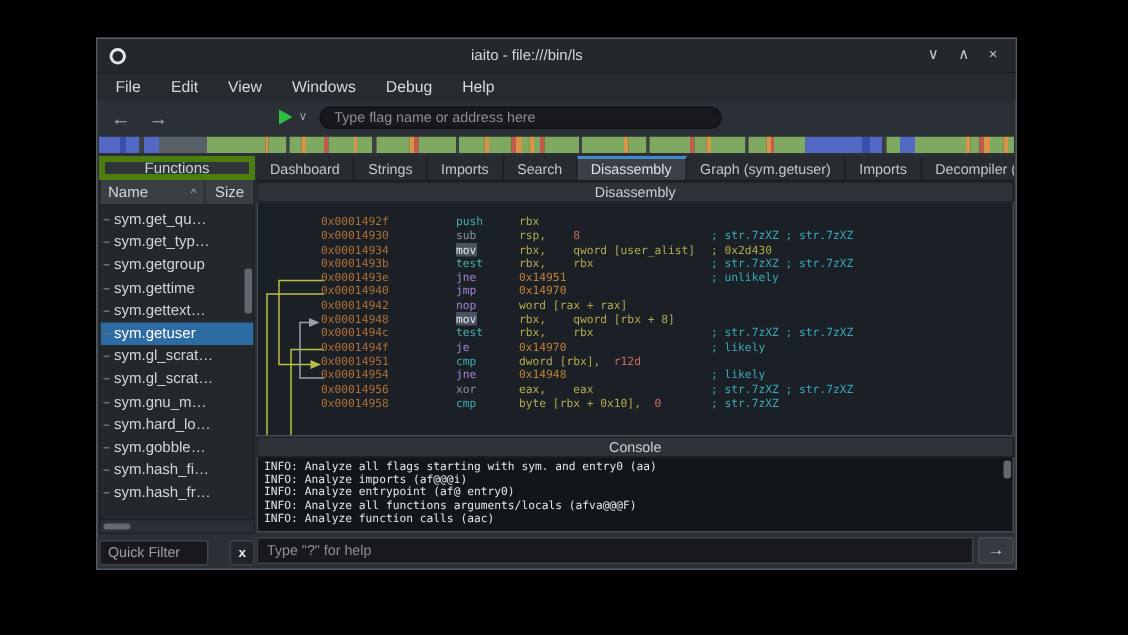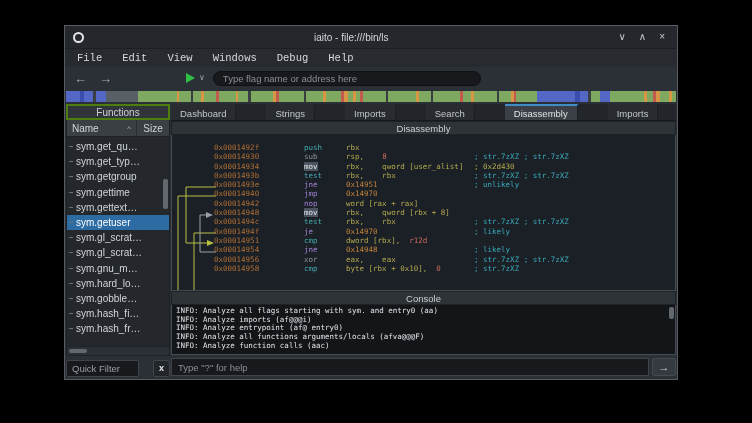--- a/index.html
+++ b/index.html
@@ -11,21 +11,21 @@
 
   
   .titlebar{height:22px;background:#24282c;display:flex;align-items:center;padding:0 8px;flex:none;}
   .app-icon{width:11px;height:11px;border-radius:50%;border:2px solid #e3e6e8;background:#24282c;flex:none;}
   .title{flex:1;text-align:center;color:#d4d7d9;font-size:10px;}
   .winctl{display:flex;gap:13px;color:#c7cacd;font-size:10px;flex:none;padding-right:4px;}
   .winctl span{cursor:default;line-height:1;}
 
   
   .menubar{height:19px;background:#272b2f;display:flex;align-items:center;padding:0 2px;flex:none;
-           border-top:1px solid #1d2023;font-family:Liberation Mono, monospace;}
+           border-top:1px solid #1d2023;}
   .menu-item{padding:0 10px;font-size:10.5px;color:#d6d9db;}
 
   
   .toolbar{height:22px;display:flex;align-items:center;padding:0 9px;flex:none;}
   .navbtn{color:#a7acb1;font-size:13px;font-weight:bold;line-height:1;margin-right:12px;}
   .play-wrap{margin-left:62px;display:flex;align-items:center;gap:4px;margin-right:8px;}
   .play{width:0;height:0;border-left:9px solid #2fc043;border-top:5px solid transparent;border-bottom:5px solid transparent;}
   .play-chev{color:#9aa0a5;font-size:8px;line-height:1;}
   .flag-input{width:268px;height:15px;background:#17191c;border:1px solid #0e1013;border-radius:8px;
               color:#898f94;font-size:9.5px;padding:0 9px;outline:none;font-family:"Liberation Sans",sans-serif;}
@@ -33,21 +33,21 @@
 
   
   .colorbar{height:11px;margin:2px 1px 1px 1px;display:flex;flex:none;overflow:hidden;}
   .colorbar div{height:100%;}
 
   
   .main{flex:1;display:flex;padding:1px;overflow:hidden;}
 
   
   .sidebar{width:104px;flex:none;display:flex;flex-direction:column;margin-right:1px;}
-  .fn-title{height:16px;background:#30353a;border:2px solid #4d7c0f;font-size:10px;color:#cfd2d4;
+  .fn-title{height:16px;background:#30353a;border:4px solid #4d7c0f;font-size:10px;color:#cfd2d4;
             display:flex;align-items:center;justify-content:center;flex:none;}
   .fn-cols{height:17px;display:flex;background:#3a3f44;border:1px solid #1e2225;border-top:none;flex:none;}
   .fn-col-name{flex:1;display:flex;justify-content:space-between;align-items:center;padding:0 5px;
                font-size:10px;color:#d4d6d8;border-right:1px solid #2a2e32;}
   .fn-col-size{width:32px;font-size:10px;color:#d4d6d8;display:flex;align-items:center;justify-content:center;}
   .sort-chev{font-size:8px;color:#aab0b5;}
   .fn-list{flex:1;position:relative;background:#24282c;border:1px solid #1e2225;border-top:none;
            overflow:hidden;padding-top:2px;}
   .fn-row{height:15.2px;line-height:15.2px;padding-left:9px;font-size:10px;color:#d2d5d7;
           position:relative;white-space:nowrap;overflow:hidden;}
@@ -58,21 +58,21 @@
   .fn-hscroll-handle{position:absolute;left:2px;top:2px;width:18px;height:4px;background:#62686e;border-radius:2px;}
   .filter-row{height:20px;margin-top:2px;display:flex;gap:14px;align-items:center;flex:none;}
   .filter-input{flex:1;min-width:0;height:17px;background:#17191c;border:1px solid #3e444a;border-radius:2px;
                 color:#9aa0a5;font-size:9.5px;padding:0 5px;outline:none;font-family:"Liberation Sans",sans-serif;}
   .filter-input::placeholder{color:#9aa0a5;}
   .filter-clear{width:17px;height:17px;background:#22262a;border:1px solid #3e444a;border-radius:2px;
                 color:#e8eaec;font-size:9px;font-weight:bold;display:flex;align-items:center;justify-content:center;flex:none;}
 
   
   .rightpane{flex:1;display:flex;flex-direction:column;overflow:hidden;}
-  .tabbar{height:17px;background:#22262a;display:flex;border-bottom:1px solid #17191c;flex:none;gap:30px;}
+  .tabbar{height:17px;background:#22262a;display:flex;border-bottom:1px solid #17191c;flex:none;}
   .tab{padding:0 9px;font-size:9.5px;color:#c3c7ca;display:flex;align-items:center;background:#282c31;
        border-right:1px solid #1b1e21;border-top:2px solid transparent;white-space:nowrap;}
   .tab.selected{background:#3a4046;border-top:2px solid #3f8cc9;color:#dfe2e4;}
 
   .panel-header{height:14px;background:#2e3338;border:1px solid #1e2225;font-size:9.5px;color:#ccd0d2;
                 display:flex;align-items:center;justify-content:center;flex:none;}
   .disasm{height:156px;background:#1b2026;border:1px solid #454b51;border-top:none;position:relative;
           font-family:"DejaVu Sans Mono",monospace;overflow:hidden;flex:none;}
   .disasm-rows{position:absolute;left:42px;top:8px;right:2px;}
   .drow{height:9.3px;line-height:9.3px;font-size:7.5px;white-space:pre;display:flex;}
@@ -243,20 +243,21 @@
         </div>
       </div>
 
       <div class="rightpane">
         <div class="tabbar" id="tabbar">
             <span class="tab">Dashboard</span>
             <span class="tab">Strings</span>
             <span class="tab">Imports</span>
             <span class="tab">Search</span>
             <span class="tab selected">Disassembly</span>
+            <span class="tab">Graph (sym.getuser)</span>
             <span class="tab">Imports</span>
             <span class="tab">Decompiler (Empty)</span>
           </div>
 
         <div class="panel-header">Disassembly</div>
         <div class="disasm">
           <svg class="gutter-svg" width="44" height="156">
             <polyline class="arrow-y" points="44,61 6,61 6,156"></polyline>
             <polyline class="arrow-y" points="44,52 14,52 14,108 36,108"></polyline>
             <polygon class="head-y" points="35,105 42,108 35,111"></polygon>

